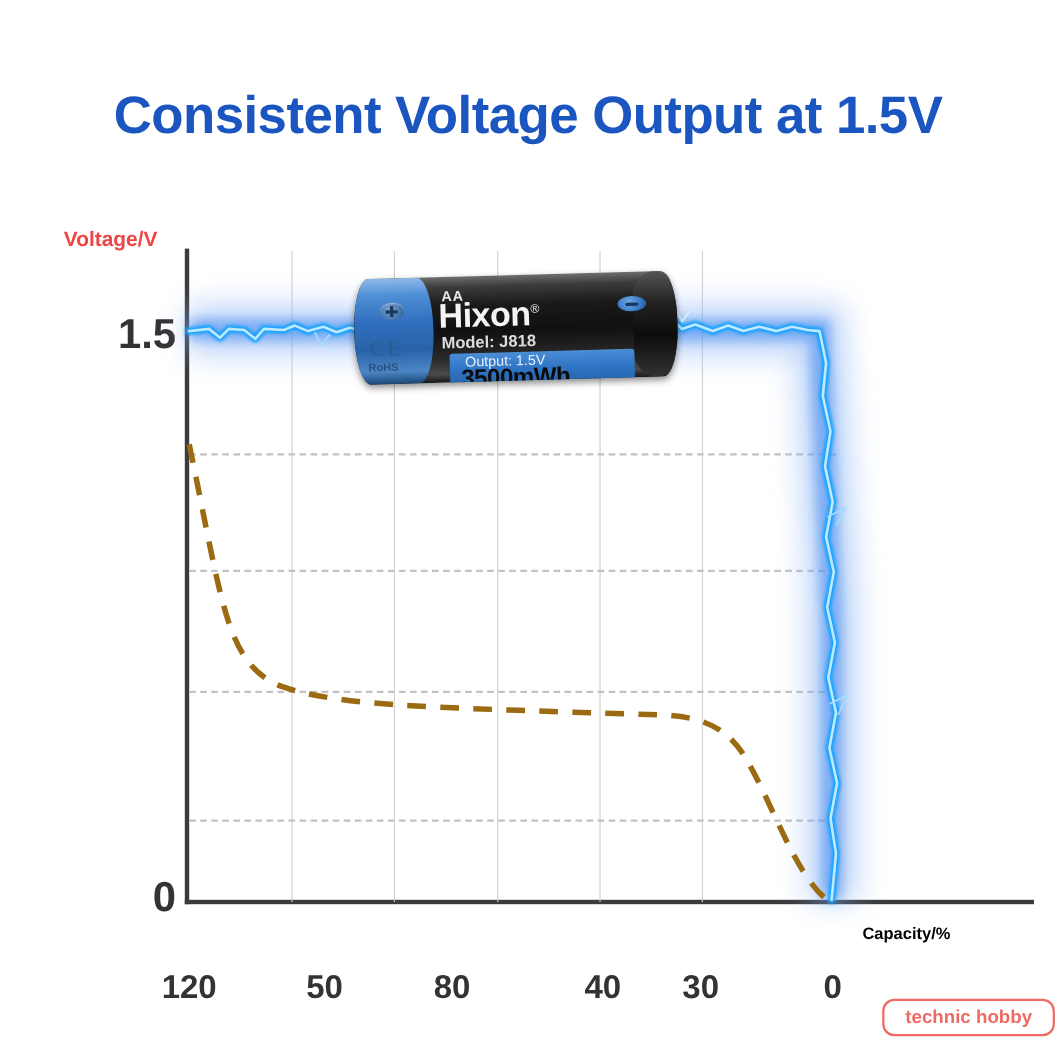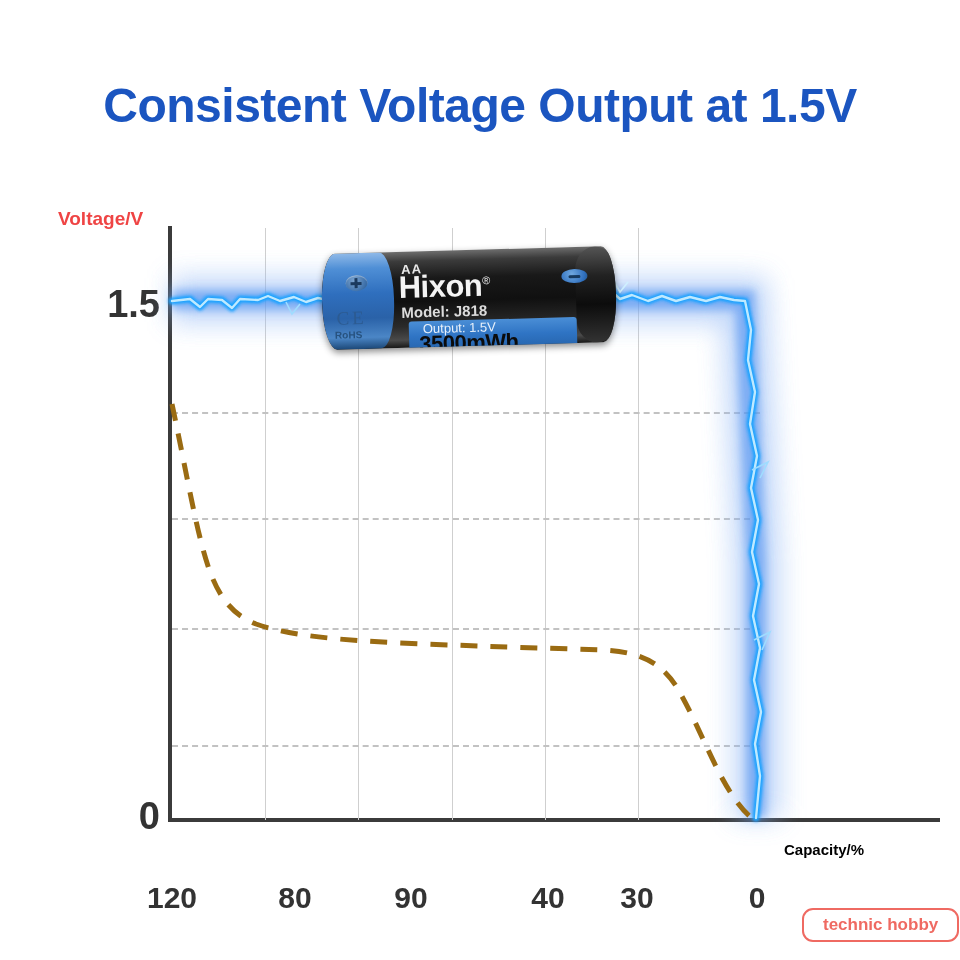--- a/index.html
+++ b/index.html
@@ -185,22 +185,22 @@
 
   <div id="ylabel">Voltage/V</div>
   <div id="xlabel">Capacity/%</div>
 
   <div id="yticks">
     <div class="ytick" style="top:283px;">1.5</div>
     <div class="ytick" style="top:795px;">0</div>
   </div>
 
   <div class="xtick" style="left:172px;">120</div>
-  <div class="xtick" style="left:295px;">80</div>
-  <div class="xtick" style="left:411px;">90</div>
+  <div class="xtick" style="left:295px;">50</div>
+  <div class="xtick" style="left:411px;">80</div>
   <div class="xtick" style="left:548px;">40</div>
   <div class="xtick" style="left:637px;">30</div>
   <div class="xtick" style="left:757px;">0</div>
 
   <svg id="curves" viewBox="0 0 960 960">
     <defs>
       <filter id="glowBig" x="-60%" y="-60%" width="220%" height="220%">
         <feGaussianBlur stdDeviation="13" result="b1"></feGaussianBlur>
         <feMerge>
             <feMergeNode in="b1"></feMergeNode>

